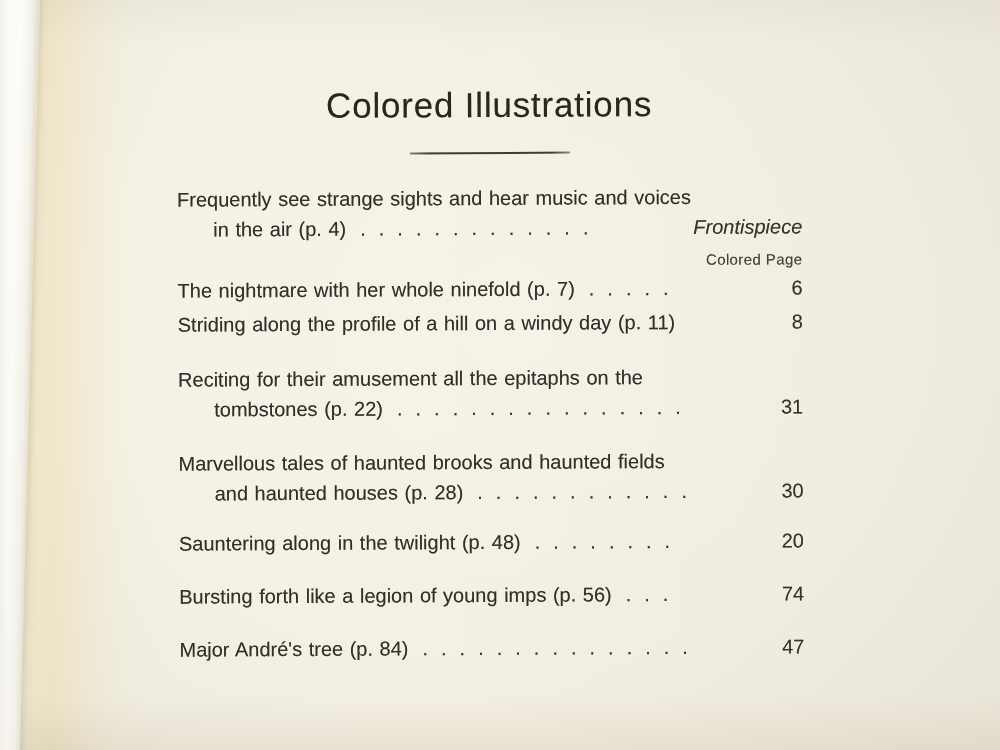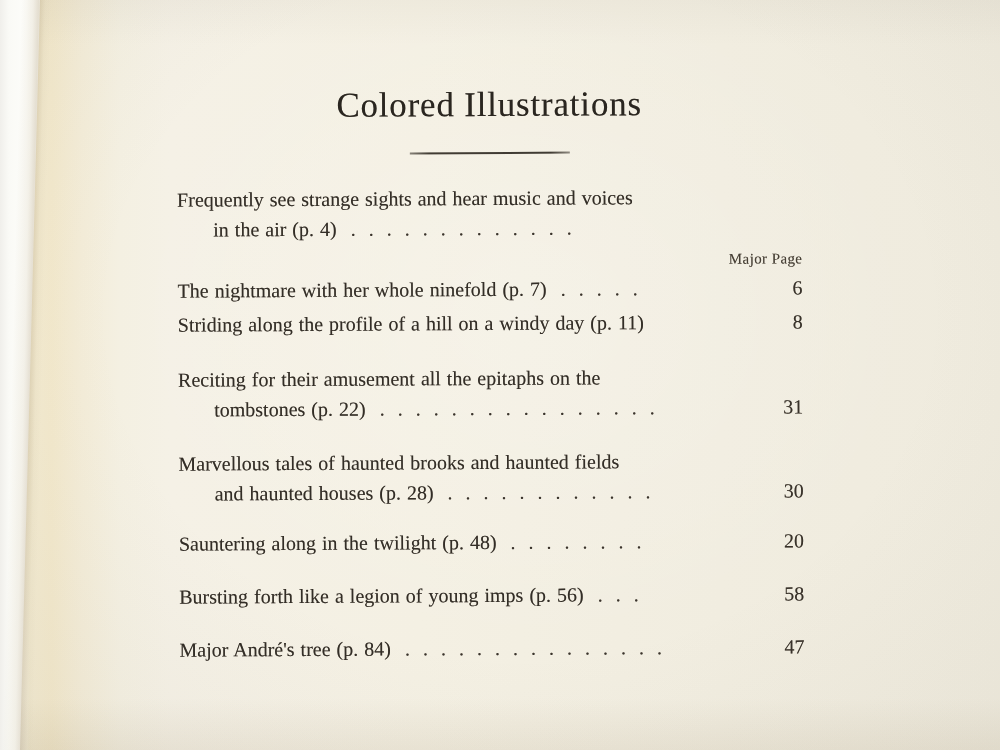--- a/index.html
+++ b/index.html
@@ -1,18 +1,18 @@
 <!DOCTYPE html>
 <html><head>
 <meta charset="utf-8">
 <style>
   html,body{margin:0;padding:0;background:#e8e4d8;}
   .photo{
     position:relative;width:1000px;height:750px;overflow:hidden;
-    font-family:Liberation Serif, serif;
+    font-family:Liberation Sans, sans-serif;
     background:
       linear-gradient(180deg, rgba(125,115,98,0.05) 0, rgba(125,115,98,0) 6%, rgba(125,115,98,0) 93%, rgba(150,130,95,0.10) 100%),
       radial-gradient(ellipse at 52% 42%, rgba(255,255,255,0.20) 0%, rgba(255,255,255,0) 55%, rgba(110,100,80,0.05) 95%),
       linear-gradient(90deg,#f8f7f2 0px,#f6f4ed 16px,#f2ead1 30px,#f2e8cc 52px,#f3ecd8 82px,#f4f0e2 120px,#f5f1e6 170px,#f4f0e3 420px,#f1ede0 720px,#efebde 1000px);
   }
   
   .facing-edge{
     position:absolute;left:0;top:0;width:44px;height:750px;
     background:linear-gradient(90deg,#f0efeb 0,#fafaf6 9px,#fdfdfa 60%,#f9f8f2 100%);
     clip-path:polygon(0 0,40px 0,20px 100%,0 100%);
@@ -60,29 +60,30 @@
 </head>
 <body>
 
 <div class="photo">
   <div class="facing-edge"></div>
   <div class="crease"></div>
 
   <div class="content">
     <div class="page-title">Colored Illustrations</div>
     <div class="title-rule"></div>
-    <div class="facing-label">Major Page</div>
+    <div class="facing-label">Colored Page</div>
     <div class="entries">
         <div class="entry e0">
           <div class="line">
             <span class="txt">Frequently see strange sights and hear music and voices</span>
           </div>
           <div class="line cont">
             <span class="txt">in the air (p. 4)</span>
             <span class="dots">.............</span>
+            <span class="pg italic">Frontispiece</span>
           </div>
         </div>
         <div class="entry e1">
           <div class="line">
             <span class="txt">The nightmare with her whole ninefold (p. 7)</span>
             <span class="dots">.....</span>
             <span class="pg">6</span>
           </div>
         </div>
         <div class="entry e2">
@@ -115,21 +116,21 @@
           <div class="line">
             <span class="txt">Sauntering along in the twilight (p. 48)</span>
             <span class="dots">........</span>
             <span class="pg">20</span>
           </div>
         </div>
         <div class="entry e6">
           <div class="line">
             <span class="txt">Bursting forth like a legion of young imps (p. 56)</span>
             <span class="dots">...</span>
-            <span class="pg">58</span>
+            <span class="pg">74</span>
           </div>
         </div>
         <div class="entry e7">
           <div class="line">
             <span class="txt">Major André's tree (p. 84)</span>
             <span class="dots">...............</span>
             <span class="pg">47</span>
           </div>
         </div>
       </div>

